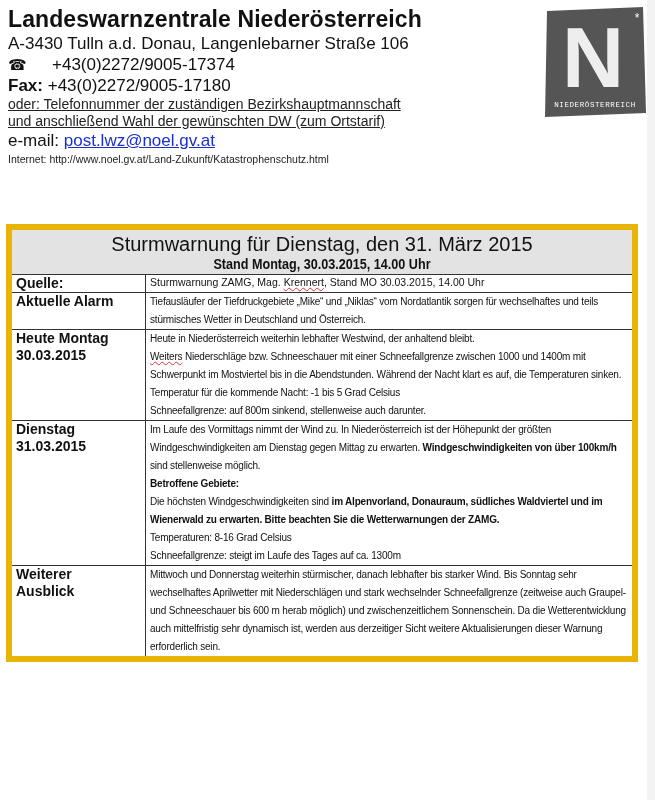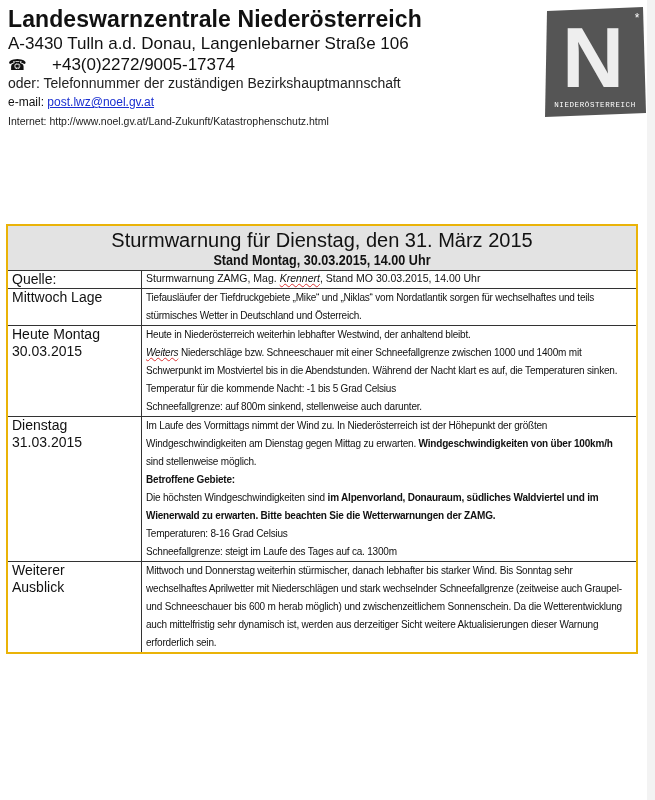--- a/index.html
+++ b/index.html
@@ -6,50 +6,55 @@
   body { width:655px; height:800px; position:relative; overflow:hidden;
          font-family:"Liberation Sans", sans-serif; color:#111; }
   .hdr { position:absolute; left:8px; top:6px; width:530px; }
   .t1 { font-size:23px; font-weight:bold; line-height:27px; letter-spacing:0.1px; }
   .t2 { font-size:21px; line-height:25px; }
   .t3 { font-size:17px; line-height:21px; }
   .phone { font-size:17px; line-height:21px; display:flex; align-items:center; }
   .phone .ic { width:44px; display:inline-block; font-size:15px; }
   .fax { font-size:17px; line-height:21px; }
   .fax b { font-weight:bold; }
-  .small { font-size:14px; line-height:17px; color:#222; }
-  .mail { font-size:12px; line-height:21px; }
+  .small { font-size:14px; line-height:17px; color:#222;text-decoration:underline; }
+  .mail { font-size:17px; line-height:21px; }
   .mail a { color:#1a2fd0; text-decoration:underline; }
   .inet { font-size:10.5px; line-height:14px; color:#222; margin-top:1px; }
   .logo { position:absolute; left:543px; top:5px; width:104px; height:113px; }
   .rightbar { position:absolute; right:0; top:0; width:8px; height:800px; background:#f3f3f3; }
 
   table.w { position:absolute; left:6px; top:224px; width:632px; border-collapse:collapse;
-            border:2px solid #eab308; }
+            border:6px solid #eab308; }
   table.w td { border:1px solid #333; vertical-align:top; padding:0 4px; }
   .titlecell { background:#e3e3e3; text-align:center; padding:0 !important; }
   .title { font-size:20px; line-height:24px; padding-top:2px; }
   .sub { font-size:14px; font-weight:bold; line-height:17px; padding-bottom:1px; transform:scaleX(0.9); }
-  td.lab { width:125px; font-weight:normal; font-size:14px; line-height:17px; }
+  td.lab { width:125px; font-weight:bold; font-size:14px; line-height:17px; }
   td.txt { font-size:10px; line-height:18px; letter-spacing:-0.2px; }
   td.src { font-size:10.5px; line-height:14px; }
-  .sq { text-decoration:underline wavy #d33; text-decoration-thickness:1px;font-style:italic; }
+  .sq { text-decoration:underline wavy #d33; text-decoration-thickness:1px; }
   b { font-weight:bold; }
 </style>
 </head>
 <body>
 
 <div class="hdr">
   <div class="t1">Landeswarnzentrale Niederösterreich</div>
   <div class="t3">A-3430 Tulln a.d. Donau, Langenlebarner Straße 106</div>
   <div class="phone">
     <span class="ic">☎</span>
     <span>+43(0)2272/9005-17374</span>
   </div>
+  <div class="fax">
+    <b>Fax:</b>
+    <span>+43(0)2272/9005-17180</span>
+  </div>
   <div class="small">oder: Telefonnummer der zuständigen Bezirkshauptmannschaft</div>
+  <div class="small">und anschließend Wahl der gewünschten DW (zum Ortstarif)</div>
   <div class="mail">
     <span>e-mail:</span>
     <a>post.lwz@noel.gv.at</a>
   </div>
   <div class="inet">Internet:  http://www.noel.gv.at/Land-Zukunft/Katastrophenschutz.html</div>
 </div>
 
 <svg class="logo" viewBox="0 0 104 113">
   <polygon points="4,6 100,2 103,108 2,112" fill="#555555"></polygon>
   <text x="50" y="82" text-anchor="middle" font-family="Liberation Sans, sans-serif" font-weight="bold" font-size="86" fill="#eeeeee">N</text>
@@ -65,21 +70,21 @@
     <td class="titlecell" colspan="2">
       <div class="title">Sturmwarnung für Dienstag, den 31. März 2015</div>
       <div class="sub">Stand Montag, 30.03.2015, 14.00 Uhr</div>
     </td>
   </tr>
   <tr>
     <td class="lab">Quelle:</td>
     <td class="src"><span>Sturmwarnung ZAMG, Mag. </span><span class="sq">Krennert</span><span>, Stand MO 30.03.2015, 14.00 Uhr</span></td>
   </tr>
   <tr>
-    <td class="lab">Mittwoch Lage</td>
+    <td class="lab">Aktuelle Alarm</td>
     <td class="txt">Tiefausläufer der Tiefdruckgebiete „Mike“ und „Niklas“ vom Nordatlantik sorgen für wechselhaftes und teils stürmisches Wetter in Deutschland und Österreich.</td>
   </tr>
   <tr>
     <td class="lab">
       <div>Heute Montag</div>
       <div>30.03.2015</div>
     </td>
     <td class="txt">
       <div>Heute in Niederösterreich weiterhin lebhafter Westwind, der anhaltend bleibt.</div>
       <div><span class="sq">Weiters</span><span> Niederschläge bzw. Schneeschauer mit einer Schneefallgrenze zwischen 1000 und 1400m mit Schwerpunkt im Mostviertel bis in die Abendstunden. Während der Nacht klart es auf, die Temperaturen sinken.</span></div>

